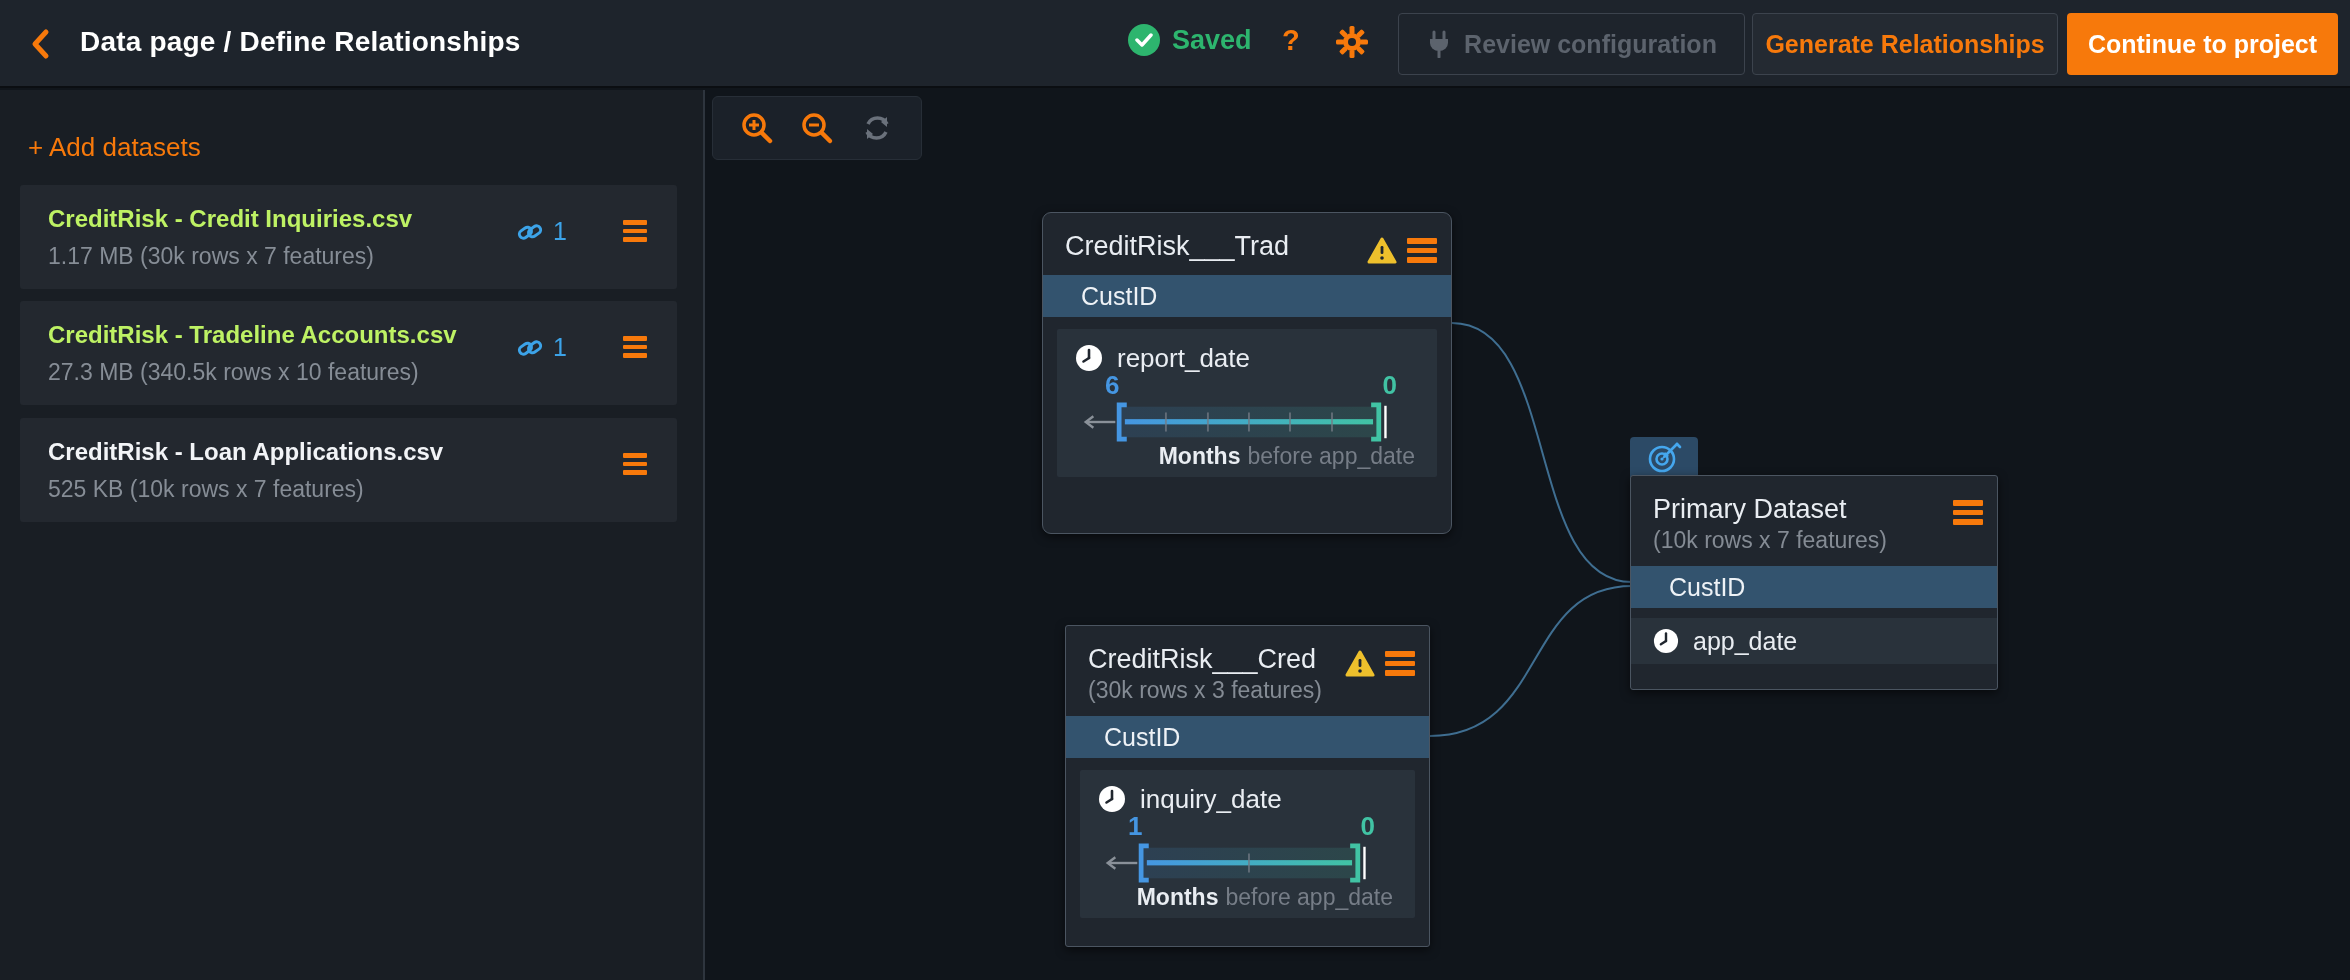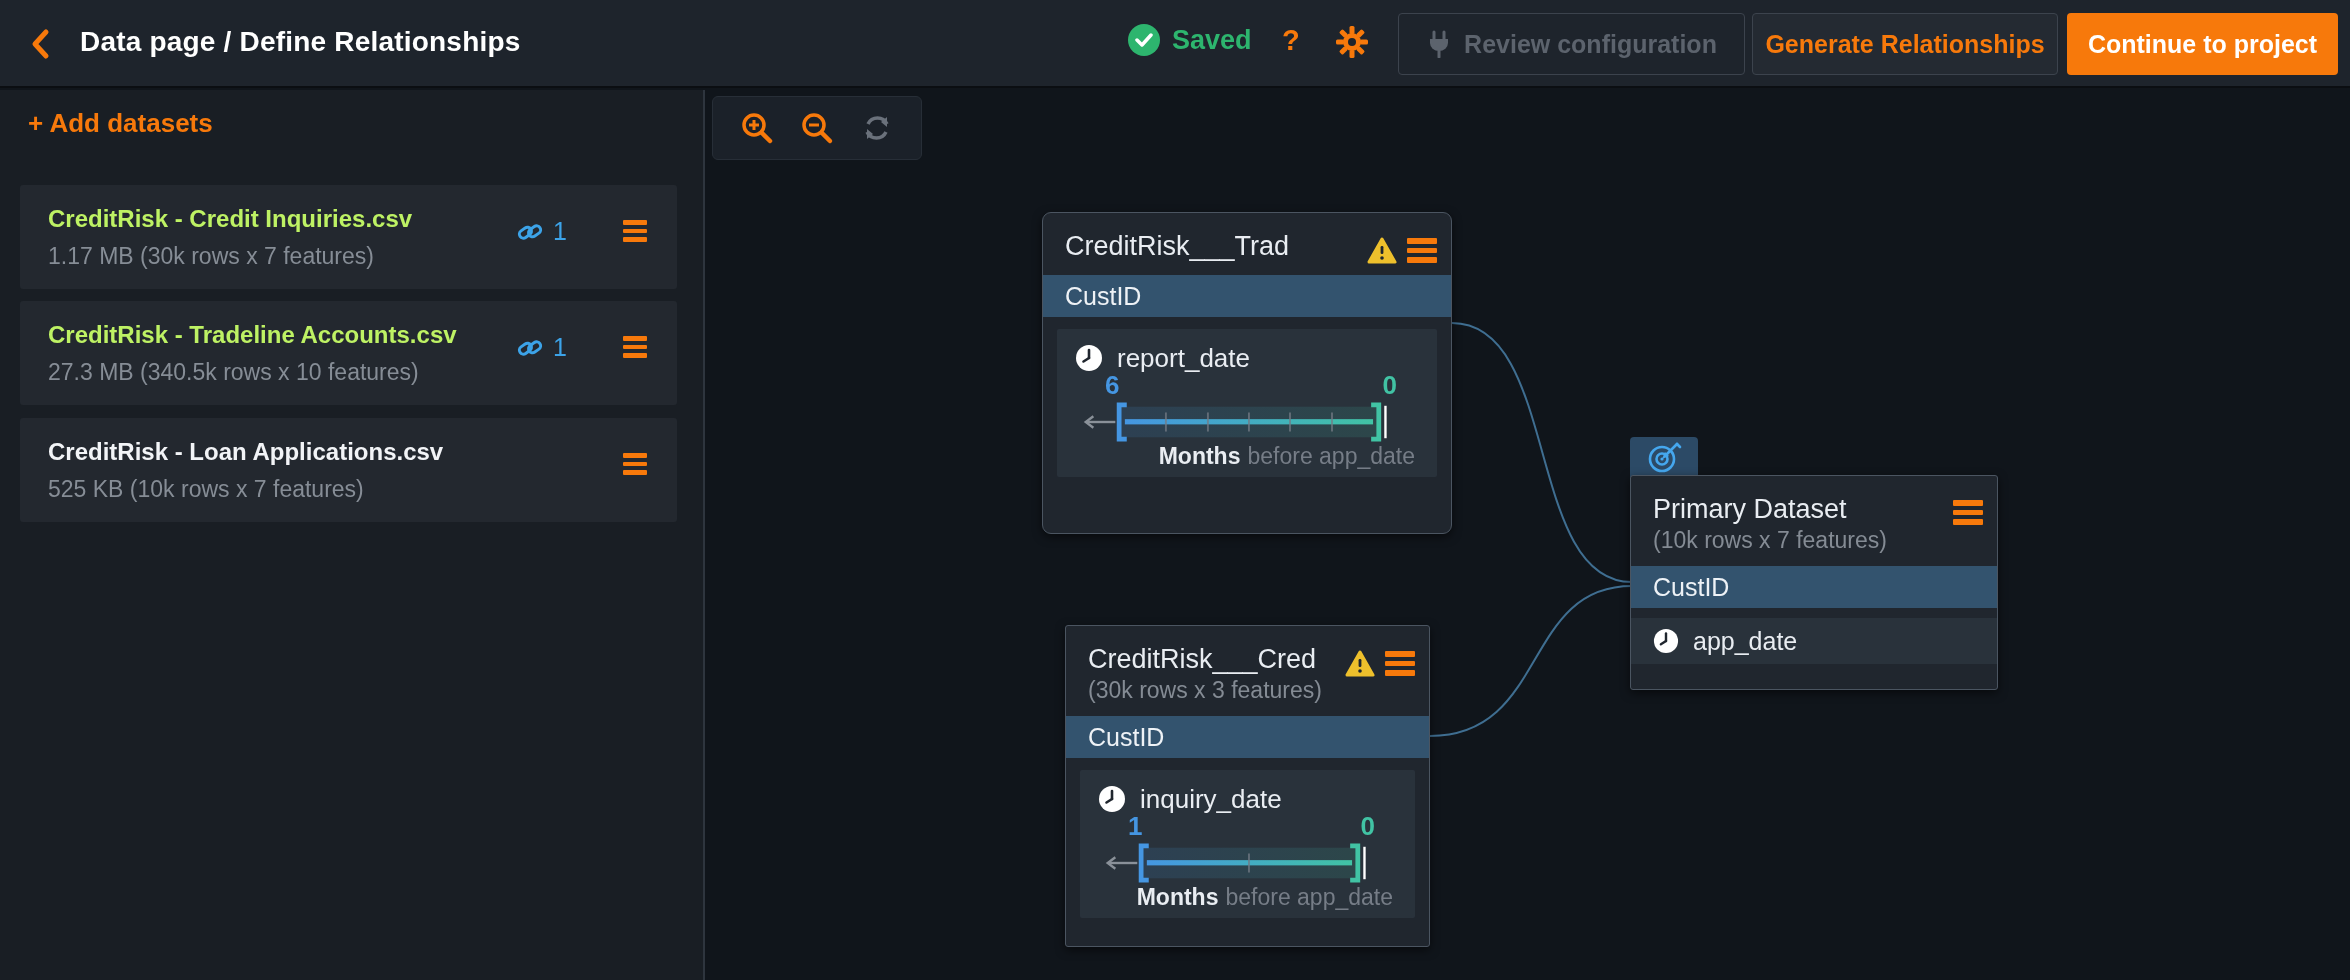--- a/index.html
+++ b/index.html
@@ -19,21 +19,21 @@
   .btn { position:absolute; top:13px; height:62px; border-radius:4px; font-size:25px; font-weight:700;
          display:flex; align-items:center; justify-content:center; gap:12px; cursor:pointer;
          font-family:"Liberation Sans", sans-serif; border:none; }
   .btn-review { left:1398px; width:347px; background:transparent; border:1px solid #3c434d; color:#5c636d; cursor:default; }
   .btn-generate { left:1752px; width:306px; background:#242a32; border:1px solid #3c434d; color:#f7790b; }
   .btn-continue { left:2067px; width:271px; background:#f7790b; color:#ffffff; }
 
   
   .sidebar { position:absolute; left:0; top:90px; width:705px; height:890px;
              background:#191e24; border-right:2px solid #2e353e; z-index:5; }
-  .add-datasets { position:absolute; left:28px; top:18px; color:#f7790b; font-size:26px; font-weight:700; cursor:pointer; }
+  .add-datasets { position:absolute; left:28px; top:42px; color:#f7790b; font-size:26px; font-weight:400; cursor:pointer; }
   .dcard { position:absolute; left:20px; width:657px; height:104px; background:#23282f; border-radius:3px; }
   .dcard.c0 { top:95px; } .dcard.c1 { top:211px; } .dcard.c2 { top:328px; }
   .dname { position:absolute; left:28px; top:20px; font-size:24px; font-weight:700; color:#bef264; cursor:pointer;
            max-width:480px; white-space:nowrap; overflow:hidden; }
   .dname.primary { color:#f2f4f7; cursor:default; }
   .dmeta { position:absolute; left:28px; top:58px; font-size:23px; color:#868d96; }
   .linkwrap { position:absolute; right:110px; top:32px; display:flex; align-items:center; gap:10px; cursor:pointer; }
   .linkcount { color:#3ca3e8; font-size:25px; }
   .burger { display:flex; flex-direction:column; gap:4px; cursor:pointer; }
   .burger i { display:block; background:#f7790b; border-radius:1px; }
@@ -52,21 +52,21 @@
 
   .node { position:absolute; background:#20262e; border:1px solid #4b5561; border-radius:3px;
           box-shadow:0 3px 10px rgba(0,0,0,.55); z-index:3; }
   .node-trad { left:1042px; top:212px; width:410px; height:322px;border-radius:9px; }
   .node-cred { left:1065px; top:625px; width:365px; height:322px; }
   .node-primary { left:1630px; top:475px; width:368px; height:215px; }
   .nhead { position:relative; padding:16px 22px 12px 22px; }
   .ntitle { font-size:27px; color:#e9edf2; line-height:34px; white-space:nowrap; overflow:hidden; max-width:250px; }
   .nmeta { font-size:23px; color:#848b94; line-height:28px; }
   .nicons { position:absolute; right:14px; top:24px; display:flex; align-items:center; gap:10px; }
-  .keyrow { height:42px; background:#33536e; color:#eef2f6; font-size:25px; line-height:42px; padding-left:22px; cursor:pointer; }
+  .keyrow { height:42px; background:#33536e; color:#eef2f6; font-size:25px; line-height:42px; padding-left:38px; cursor:pointer; }
   .nspacer { height:12px; }
   .fpanel { margin:0 14px; background:#29323b; border-radius:2px; padding:14px 18px 6px 18px; }
   .frow { display:flex; align-items:center; gap:14px; height:30px; }
   .fname { font-size:26px; color:#e9edf2; }
   .minmax { display:flex; justify-content:space-between; padding:0 22px 0 30px; height:28px; align-items:flex-end; }
   .minv { color:#4596e2; font-size:26px; font-weight:700; }
   .maxv { color:#41c3a4; font-size:26px; font-weight:700; }
   .trackwrap { height:42px; }
   .flabel { text-align:right; font-size:23px; height:28px; line-height:26px; padding-right:4px; }
   .funit { color:#e9edf2; font-weight:700; }

